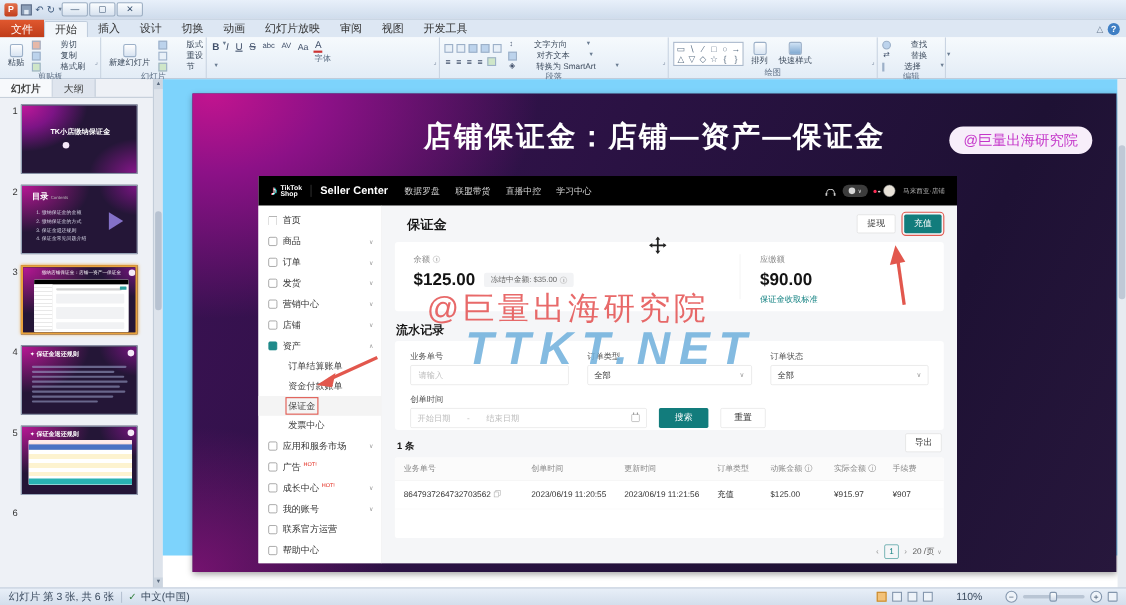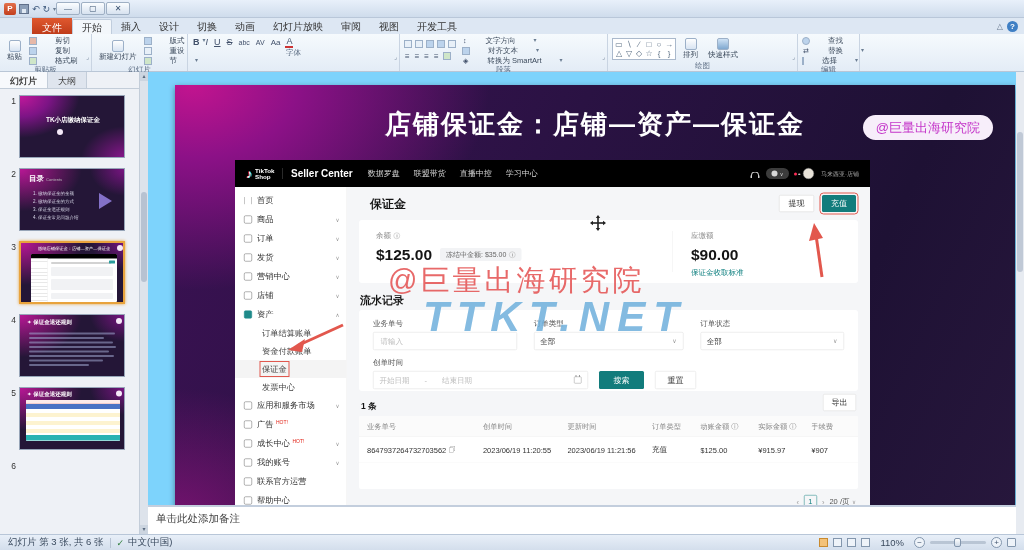--- a/index.html
+++ b/index.html
@@ -18,21 +18,21 @@
   .qbtn{font-size:9px;color:#3f5a7d;line-height:12px;}
   .saveicon{width:10px;height:10px;background:#8c9fb8;border:1px solid #60708a;position:relative;}
   .saveicon:after{content:"";position:absolute;left:2px;top:4px;width:4px;height:4px;background:#dfe8f2;}
   .titletext{flex:1;text-align:center;overflow:hidden;}
   .winbtns{display:flex;gap:1px;padding-right:3px;}
   .winbtn{width:24px;height:13px;border:1px solid #9fb0c4;border-radius:2px;
     background:linear-gradient(#fbfdff,#d7e2ef);font-size:8px;line-height:11px;text-align:center;color:#38506e;}
 
   .tabrow{position:absolute;left:0;top:18px;width:1024px;height:16px;background:#dde7f3;
     display:flex;align-items:flex-end;font-size:10px;color:#333;}
-  .filetab{background:linear-gradient(#e0582f,#bf3c1a);color:#fff;padding:4px 10px;height:16px;line-height:12px;margin-left:32px;}
+  .filetab{background:linear-gradient(#e0582f,#bf3c1a);color:#fff;padding:4px 10px;height:16px;line-height:12px;}
   .rtab{padding:2px 9px;height:15px;line-height:11px;}
   .rtab.active{background:#f3f7fb;border:1px solid #c0cddd;border-bottom:none;border-radius:2px 2px 0 0;}
   .tabrow-right{margin-left:auto;display:flex;align-items:center;gap:4px;padding:0 6px 2px 0;}
   .helpdot{width:11px;height:11px;border-radius:50%;background:#3f7fc4;color:#fff;font-size:8px;
     text-align:center;line-height:11px;font-weight:bold;}
   .mincaret{color:#6b7d92;font-size:8px;}
 
   .ribbon{position:absolute;left:0;top:34px;width:1024px;height:38px;
     background:linear-gradient(#f6fafd,#e3ecf6);border-bottom:1px solid #b9c6d6;
     display:flex;}
@@ -752,36 +752,33 @@
             <polygon points="16,8 13,5.8 13,10.2"></polygon>
         </g>
       </svg>
     </div>
   </div>
 
   <div class="escroll">
       <div class="sthumb"></div>
     </div>
 
-  <div class="notesbar">
-    <span>单击此处添加备注</span>
-  </div>
 
 
   <div class="statusbar">
     <span>幻灯片 第 3 张, 共 6 张</span>
     <span class="sdiv"></span>
     <span class="spellok">✓</span>
     <span style="margin-left:4px;">中文(中国)</span>
     <span class="sright">
       <span class="viewico on"></span>
       <span class="viewico"></span>
       <span class="viewico"></span>
       <span class="viewico"></span>
-      <span style="margin:0 5px;">110%</span>
+      <span style="margin:0 16px;">110%</span>
       <span class="zbtn">−</span>
       <span class="zoomtrack">
           <span class="zoomknob"></span>
         </span>
       <span class="zbtn">+</span>
       <span class="viewico" style="border-radius:1px;"></span>
     </span>
   </div>
 </div>
 

